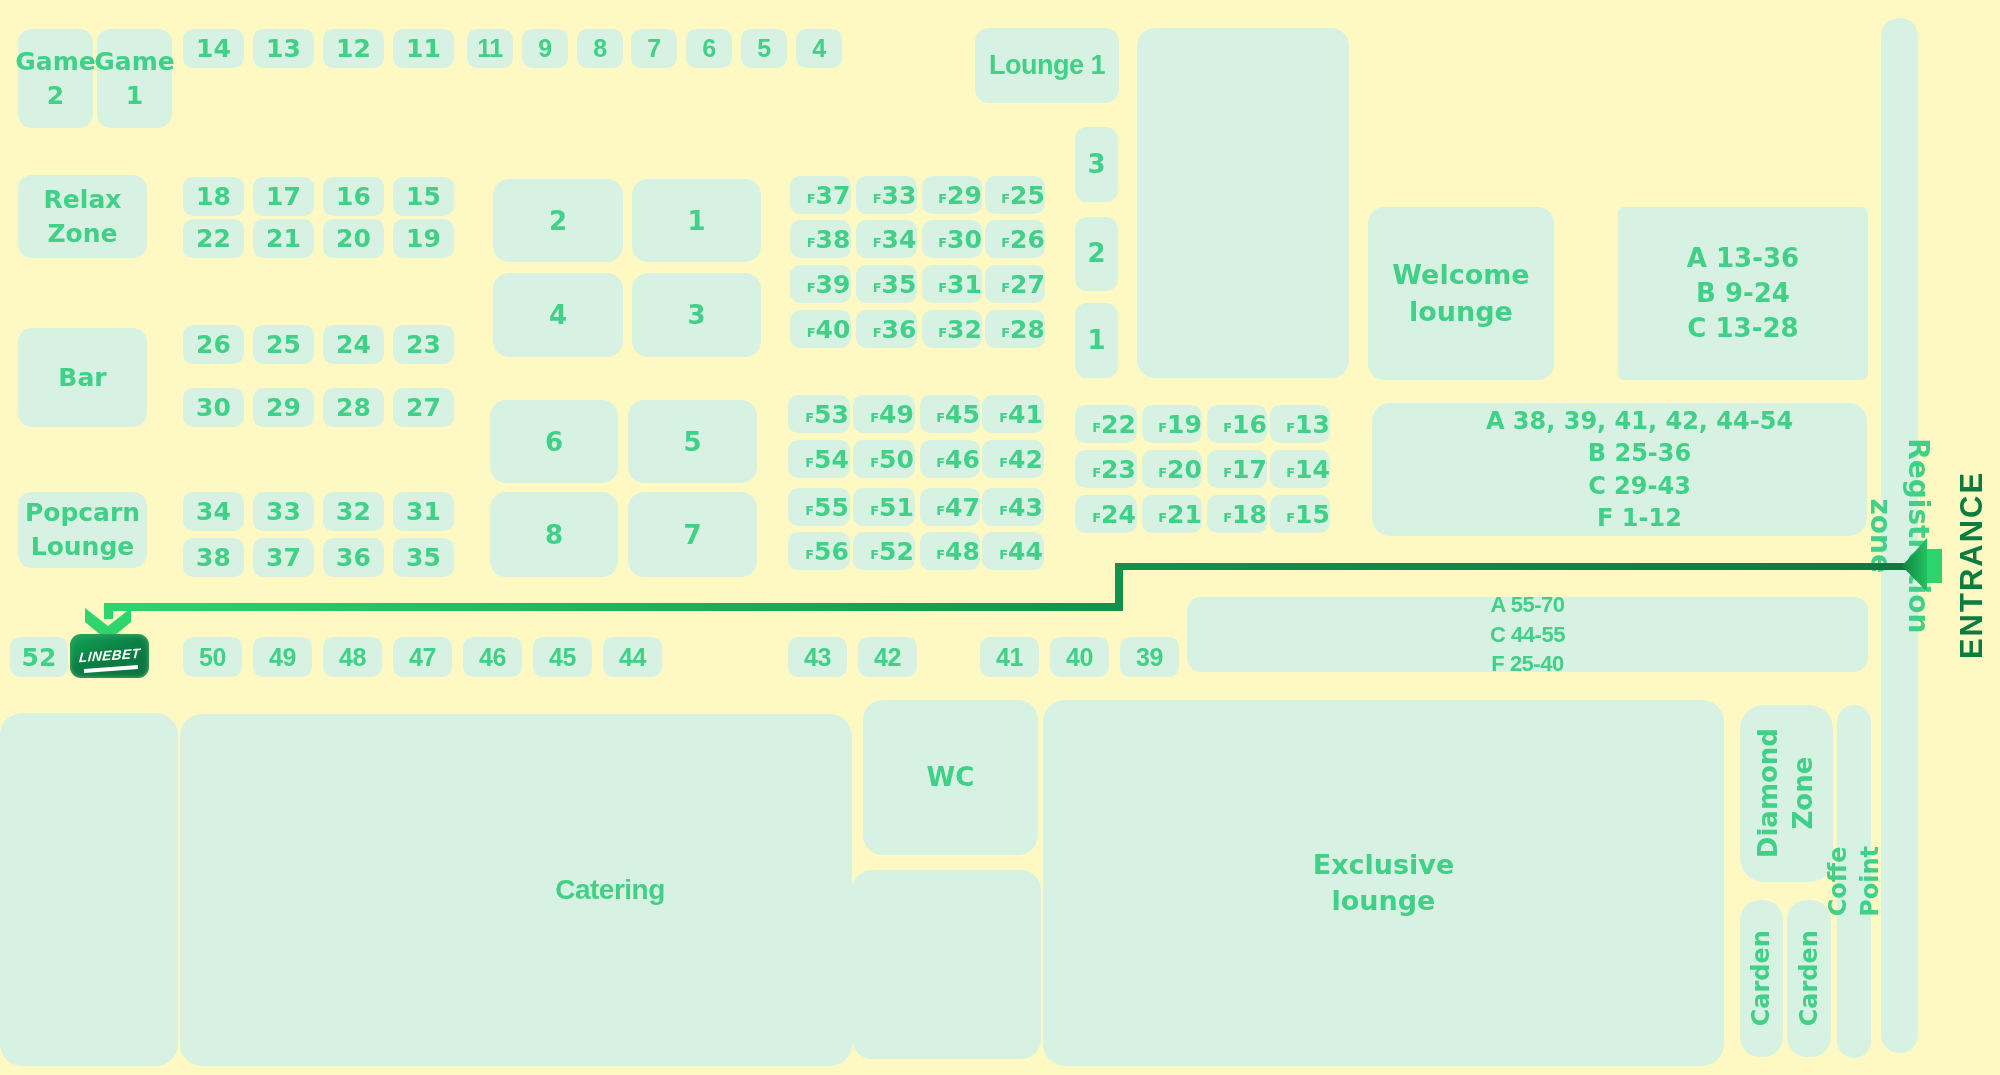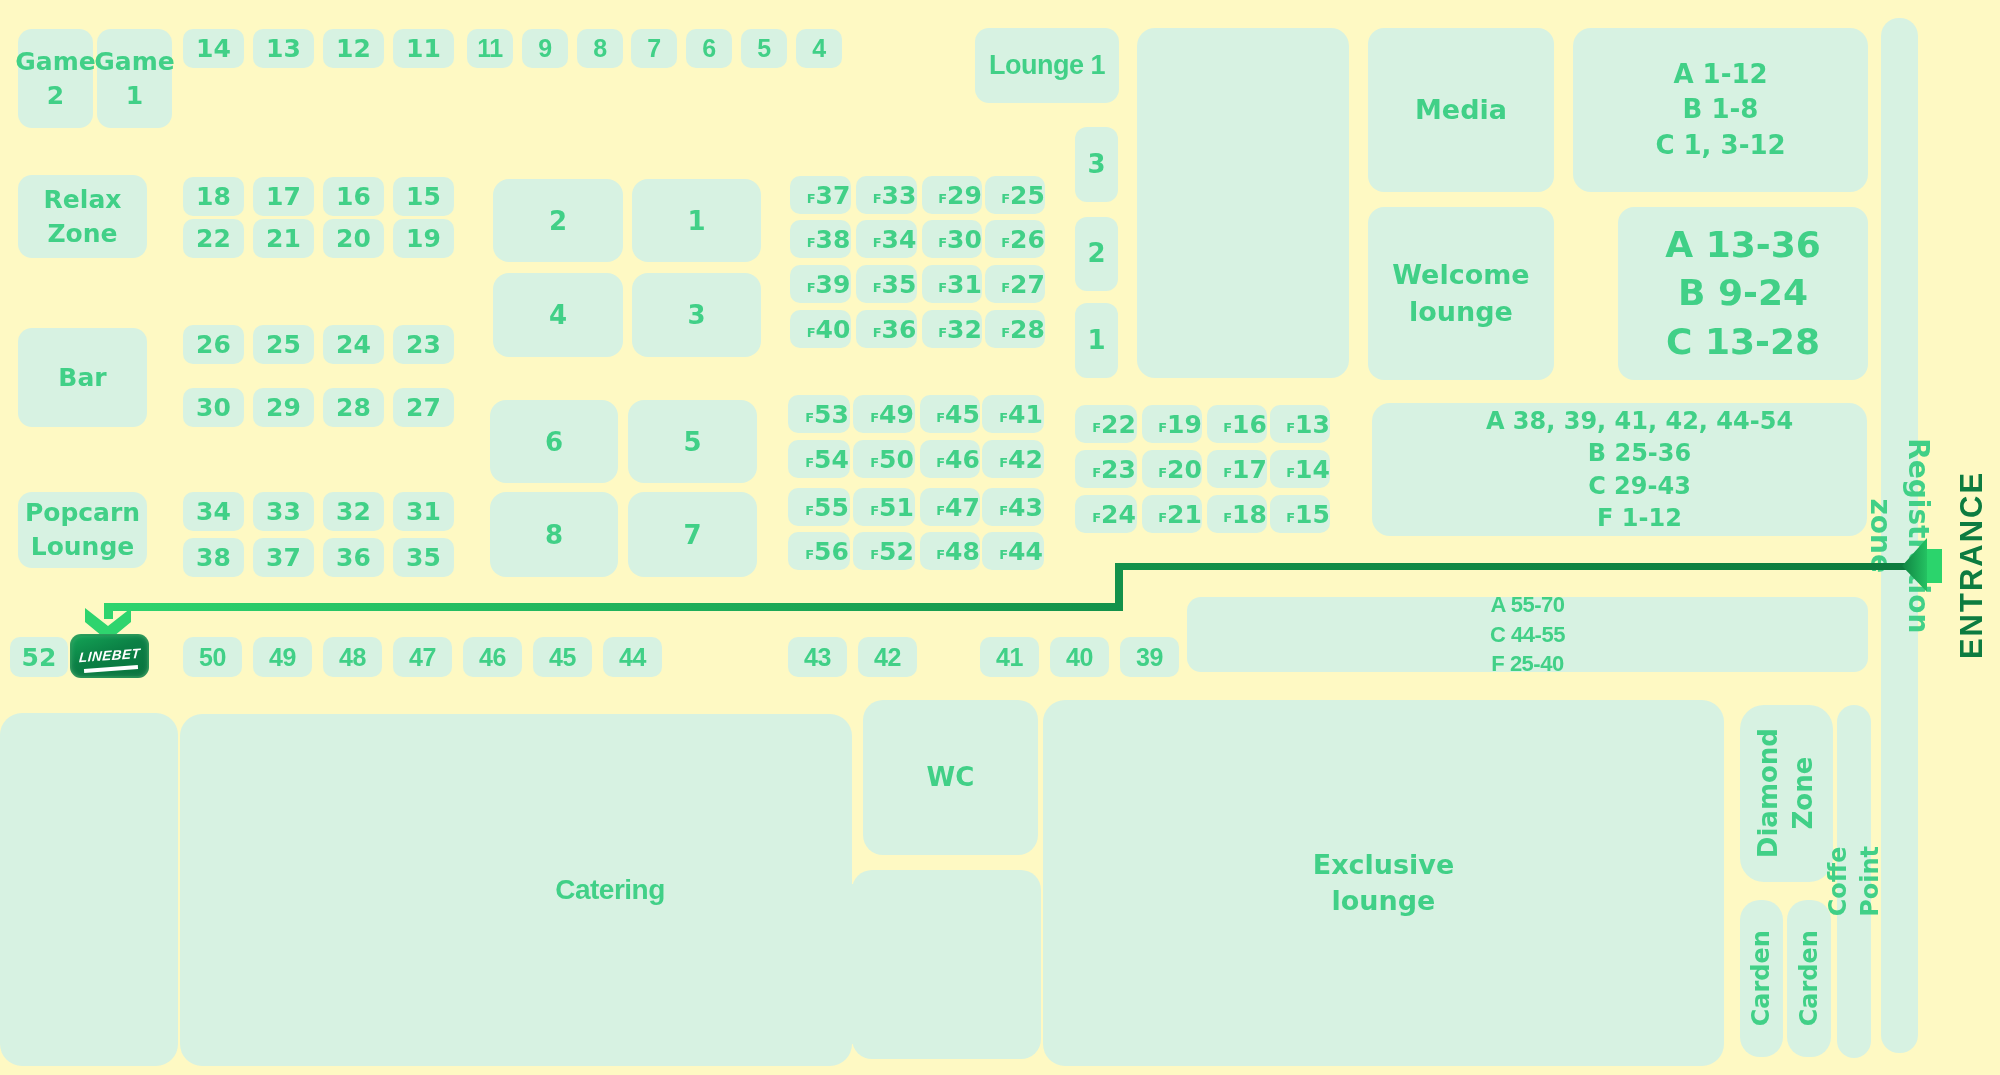--- a/index.html
+++ b/index.html
@@ -64,33 +64,25 @@
     <div class="zone" style="left: 1075px; top: 127px; width: 43px; height: 75px; border-radius: 12px; font-size: 26px;">
       <span class="ztext">3</span>
     </div>
     <div class="zone" style="left: 1075px; top: 217px; width: 43px; height: 74px; border-radius: 12px; font-size: 26px;">
       <span class="ztext">2</span>
     </div>
     <div class="zone" style="left: 1075px; top: 303px; width: 43px; height: 75px; border-radius: 12px; font-size: 26px;">
       <span class="ztext">1</span>
     </div>
     <div class="zone" style="left: 1137px; top: 28px; width: 212px; height: 350px; border-radius: 18px;"></div>
-    <div class="zone" style="left: 1368px; top: 28px; width: 186px; height: 164px; border-radius: 16px; font-size: 27px;">
-      <span class="ztext">Media</span>
-    </div>
     <div class="zone" style="left: 1368px; top: 207px; width: 186px; height: 173px; border-radius: 16px; font-size: 27px;">
       <span class="ztext">Welcome
 lounge</span>
     </div>
-    <div class="zone" style="left: 1573px; top: 28px; width: 295px; height: 164px; border-radius: 18px; font-size: 26px;">
-      <span class="ztext">A 1-12
-B 1-8
-C 1, 3-12</span>
-    </div>
-    <div class="zone" style="left: 1618px; top: 207px; width: 250px; height: 173px; border-radius: 16px; font-size: 36px;">
+    <div class="zone" style="left: 1618px; top: 207px; width: 250px; height: 173px; border-radius: 6px; font-size: 26px;">
       <span class="ztext">A 13-36
 B 9-24
 C 13-28</span>
     </div>
     <div class="zone" style="left: 1372px; top: 403px; width: 495px; height: 133px; border-radius: 18px; font-size: 24px; padding-left: 40px;">
       <span class="ztext">A 38, 39, 41, 42, 44-54
 B 25-36
 C 29-43
 F 1-12</span>
     </div>

